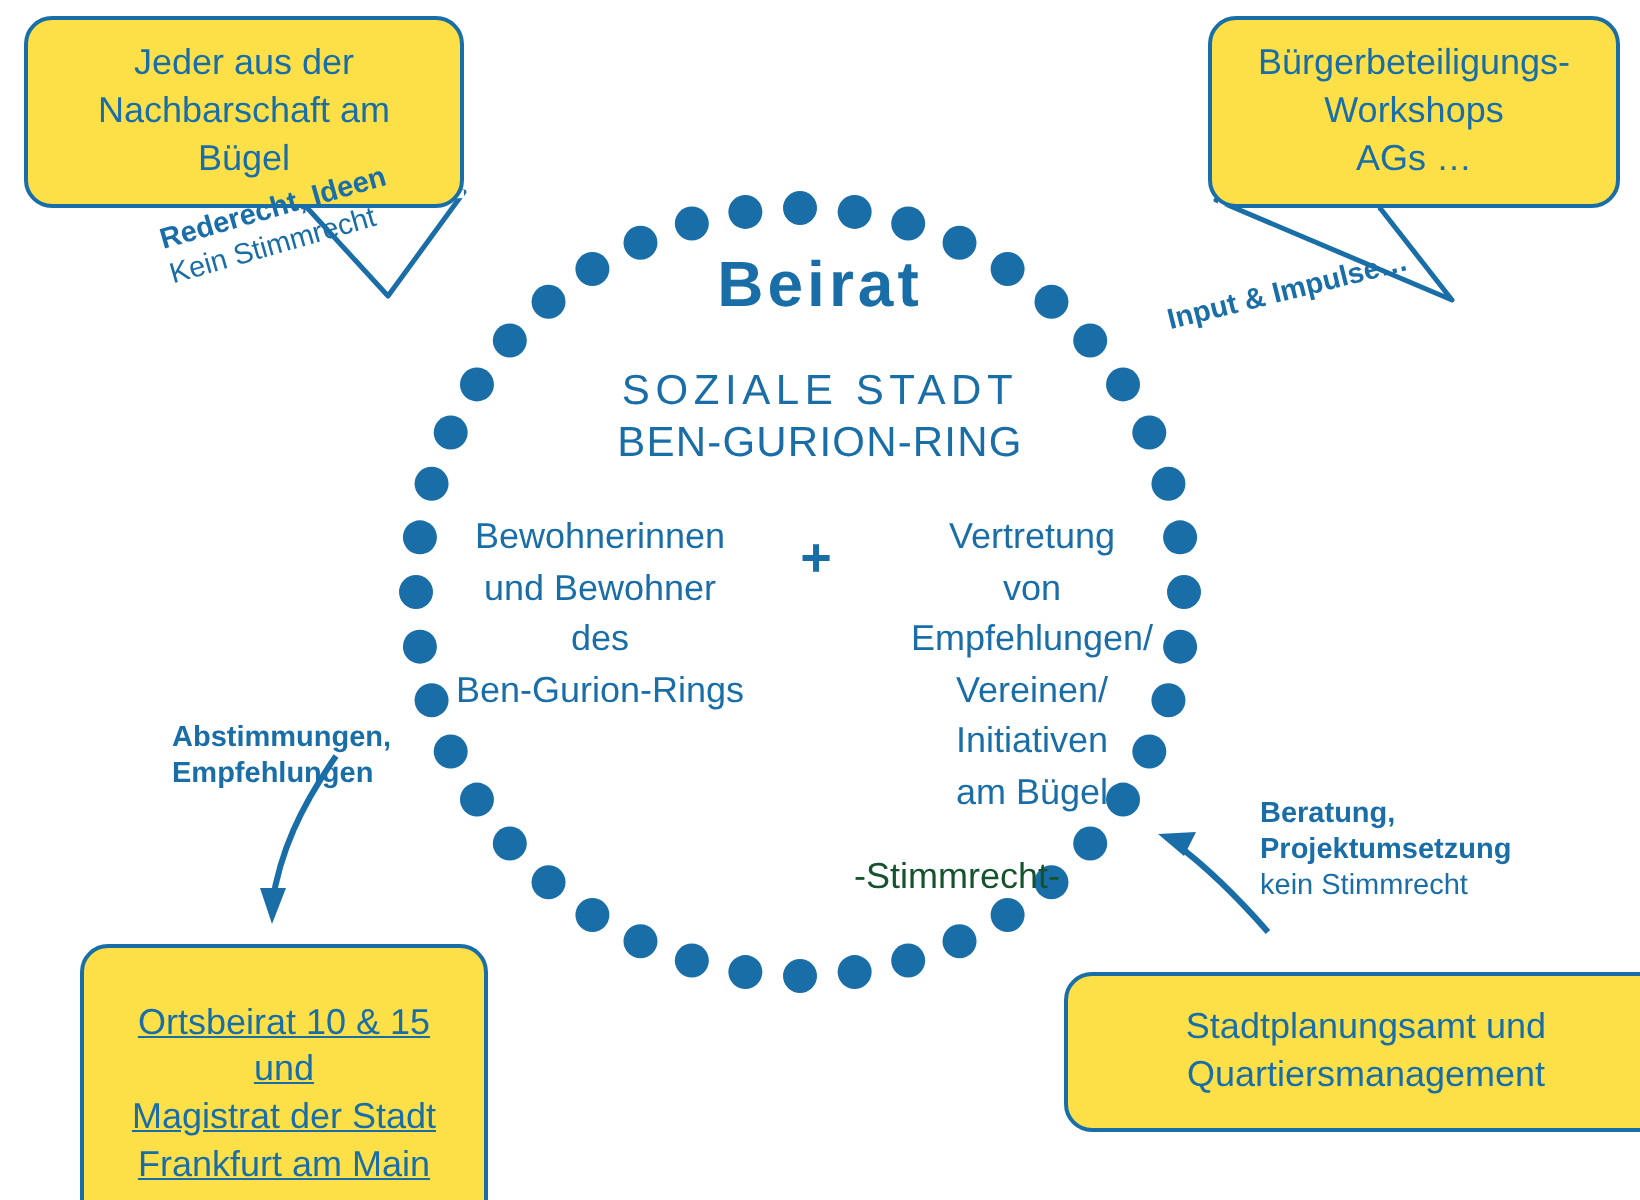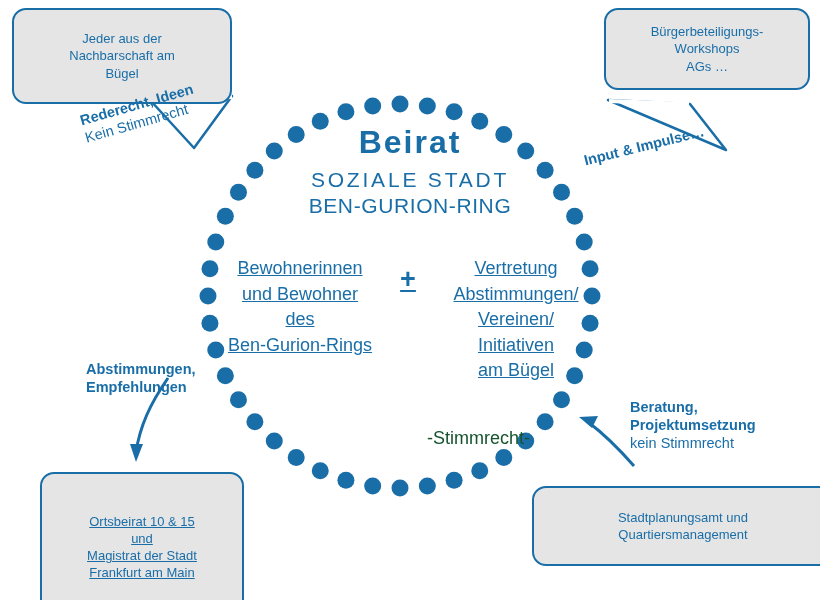--- a/index.html
+++ b/index.html
@@ -23,38 +23,38 @@
     top: 0;
     width: 820px;
     height: 600px;
   }
   
   .callout {
     position: absolute;
     box-sizing: border-box;
     border: 2.5px solid #1a6ea8;
     border-radius: 14px;
-    background: #e5e5e5;
+    background: #fde047;
     color: #1a6ea8;
     text-align: left;
     line-height: 1.32;
     padding: 10px 12px;
-    font-size: 13px;
+    font-size: 18px;
     display: flex;
     flex-direction: column;
     align-items: center;
     justify-content: center;
   }
   .callout .line { display: block; white-space: nowrap; }
 
   #box-neighborhood {
     left: 12px;  top: 8px;  width: 220px; height: 96px;
   }
   #box-workshops {
-    left: 604px; top: 8px;  width: 206px; height: 82px;
+    left: 604px; top: 8px;  width: 206px; height: 96px;
   }
   #box-ortsbeirat {
     left: 40px;  top: 472px; width: 204px; height: 150px; text-decoration: underline;
   }
   #box-stadtplanung {
     left: 532px; top: 486px; width: 302px; height: 80px;
   }
 
   
   .edge-label {
@@ -101,37 +101,36 @@
     font-size: 32px;
     font-weight: bold;
     letter-spacing: 2px;
     line-height: 1.05;
     display: block;
   }
   #center-title .t2 {
     font-size: 21px;
     letter-spacing: 2.8px;
     display: block;
-    margin-top: 8px;
+    margin-top: 24px;
   }
   #center-title .t3 {
     font-size: 21px;
     letter-spacing: 0.6px;
     display: block;
     margin-top: 2px;
   }
   #columns {
     position: absolute;
     left: 208px; top: 256px;
     width: 400px;
     display: flex;
     align-items: flex-start;
     justify-content: center;
     color: #1a6ea8;
-    text-decoration: underline;
   }
   .col {
     font-size: 18px;
     line-height: 1.42;
     text-align: center;
     width: 172px;
   }
   #plus-sign {
     font-size: 27px;
     font-weight: bold;
@@ -224,21 +223,22 @@
   <div id="columns">
     <div class="col">
       <div>Bewohnerinnen</div>
       <div>und Bewohner</div>
       <div>des</div>
       <div>Ben-Gurion-Rings</div>
     </div>
     <div id="plus-sign">+</div>
     <div class="col">
       <div>Vertretung</div>
-      <div>Abstimmungen/</div>
+      <div>von</div>
+      <div>Empfehlungen/</div>
       <div>Vereinen/</div>
       <div>Initiativen</div>
       <div>am Bügel</div>
     </div>
   </div>
 
   <div id="stimmrecht">-Stimmrecht-</div>
 
   <div class="callout" id="box-neighborhood">
     <span class="line">Jeder aus der</span>

